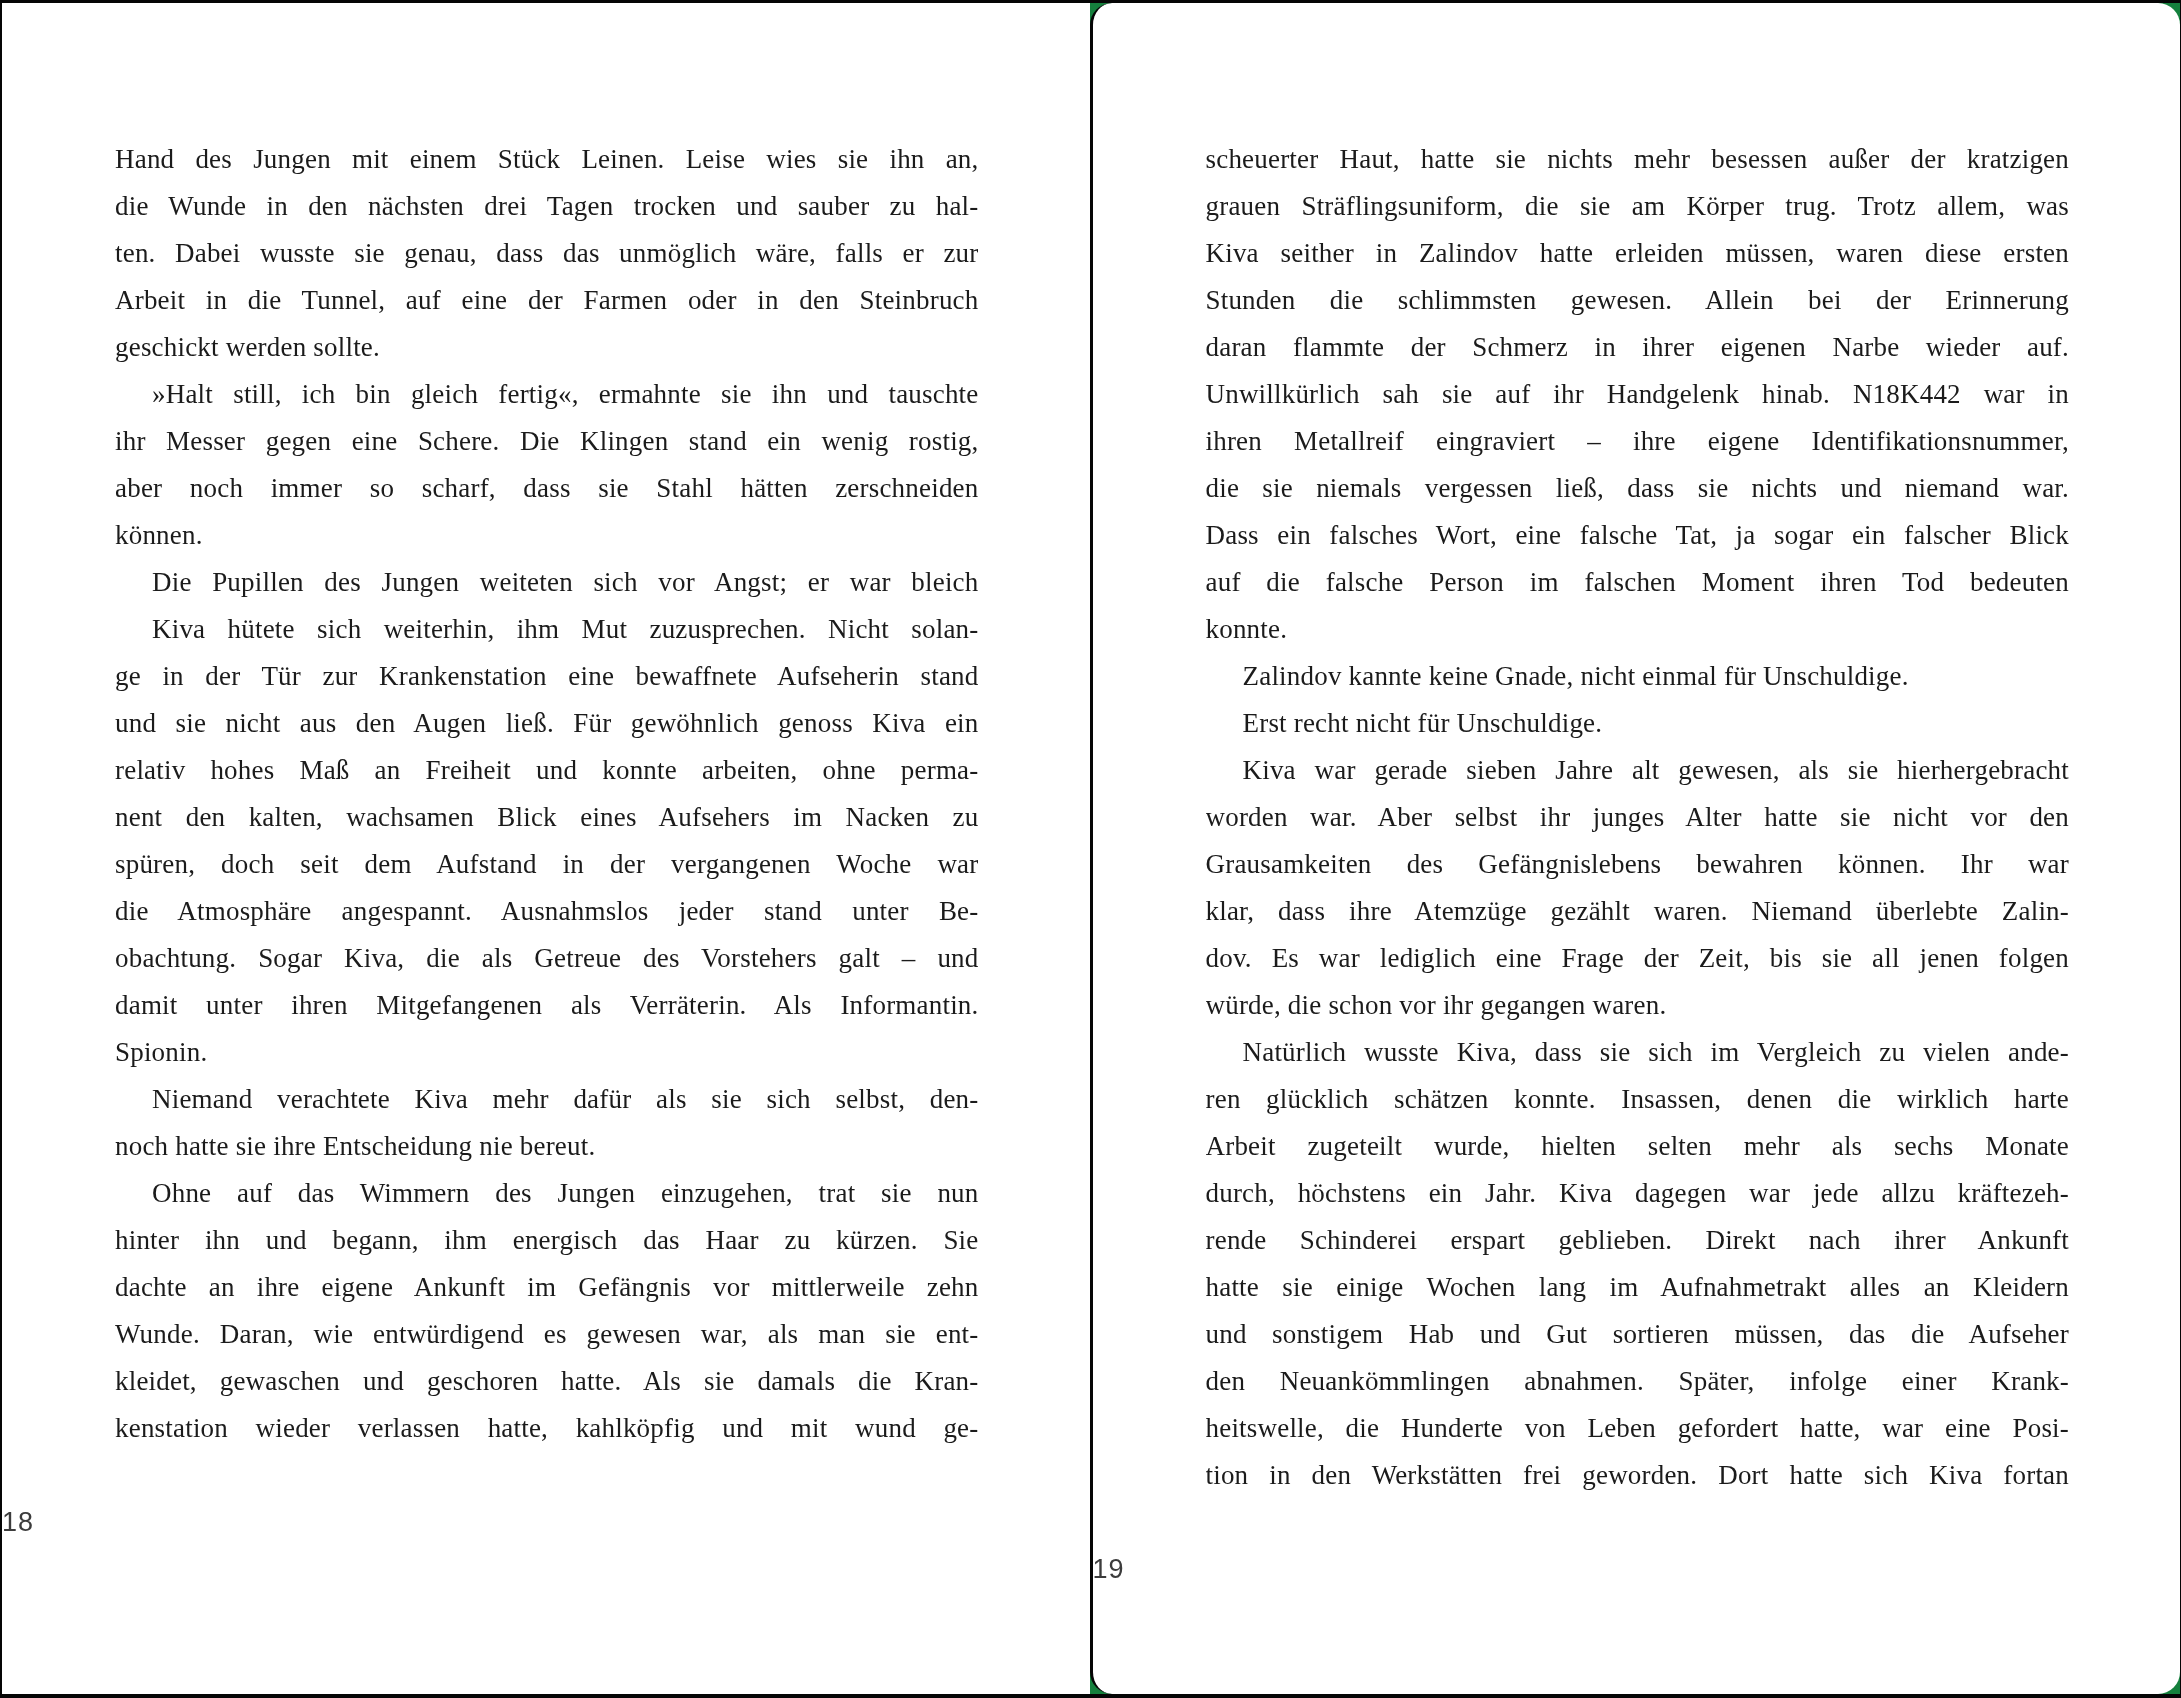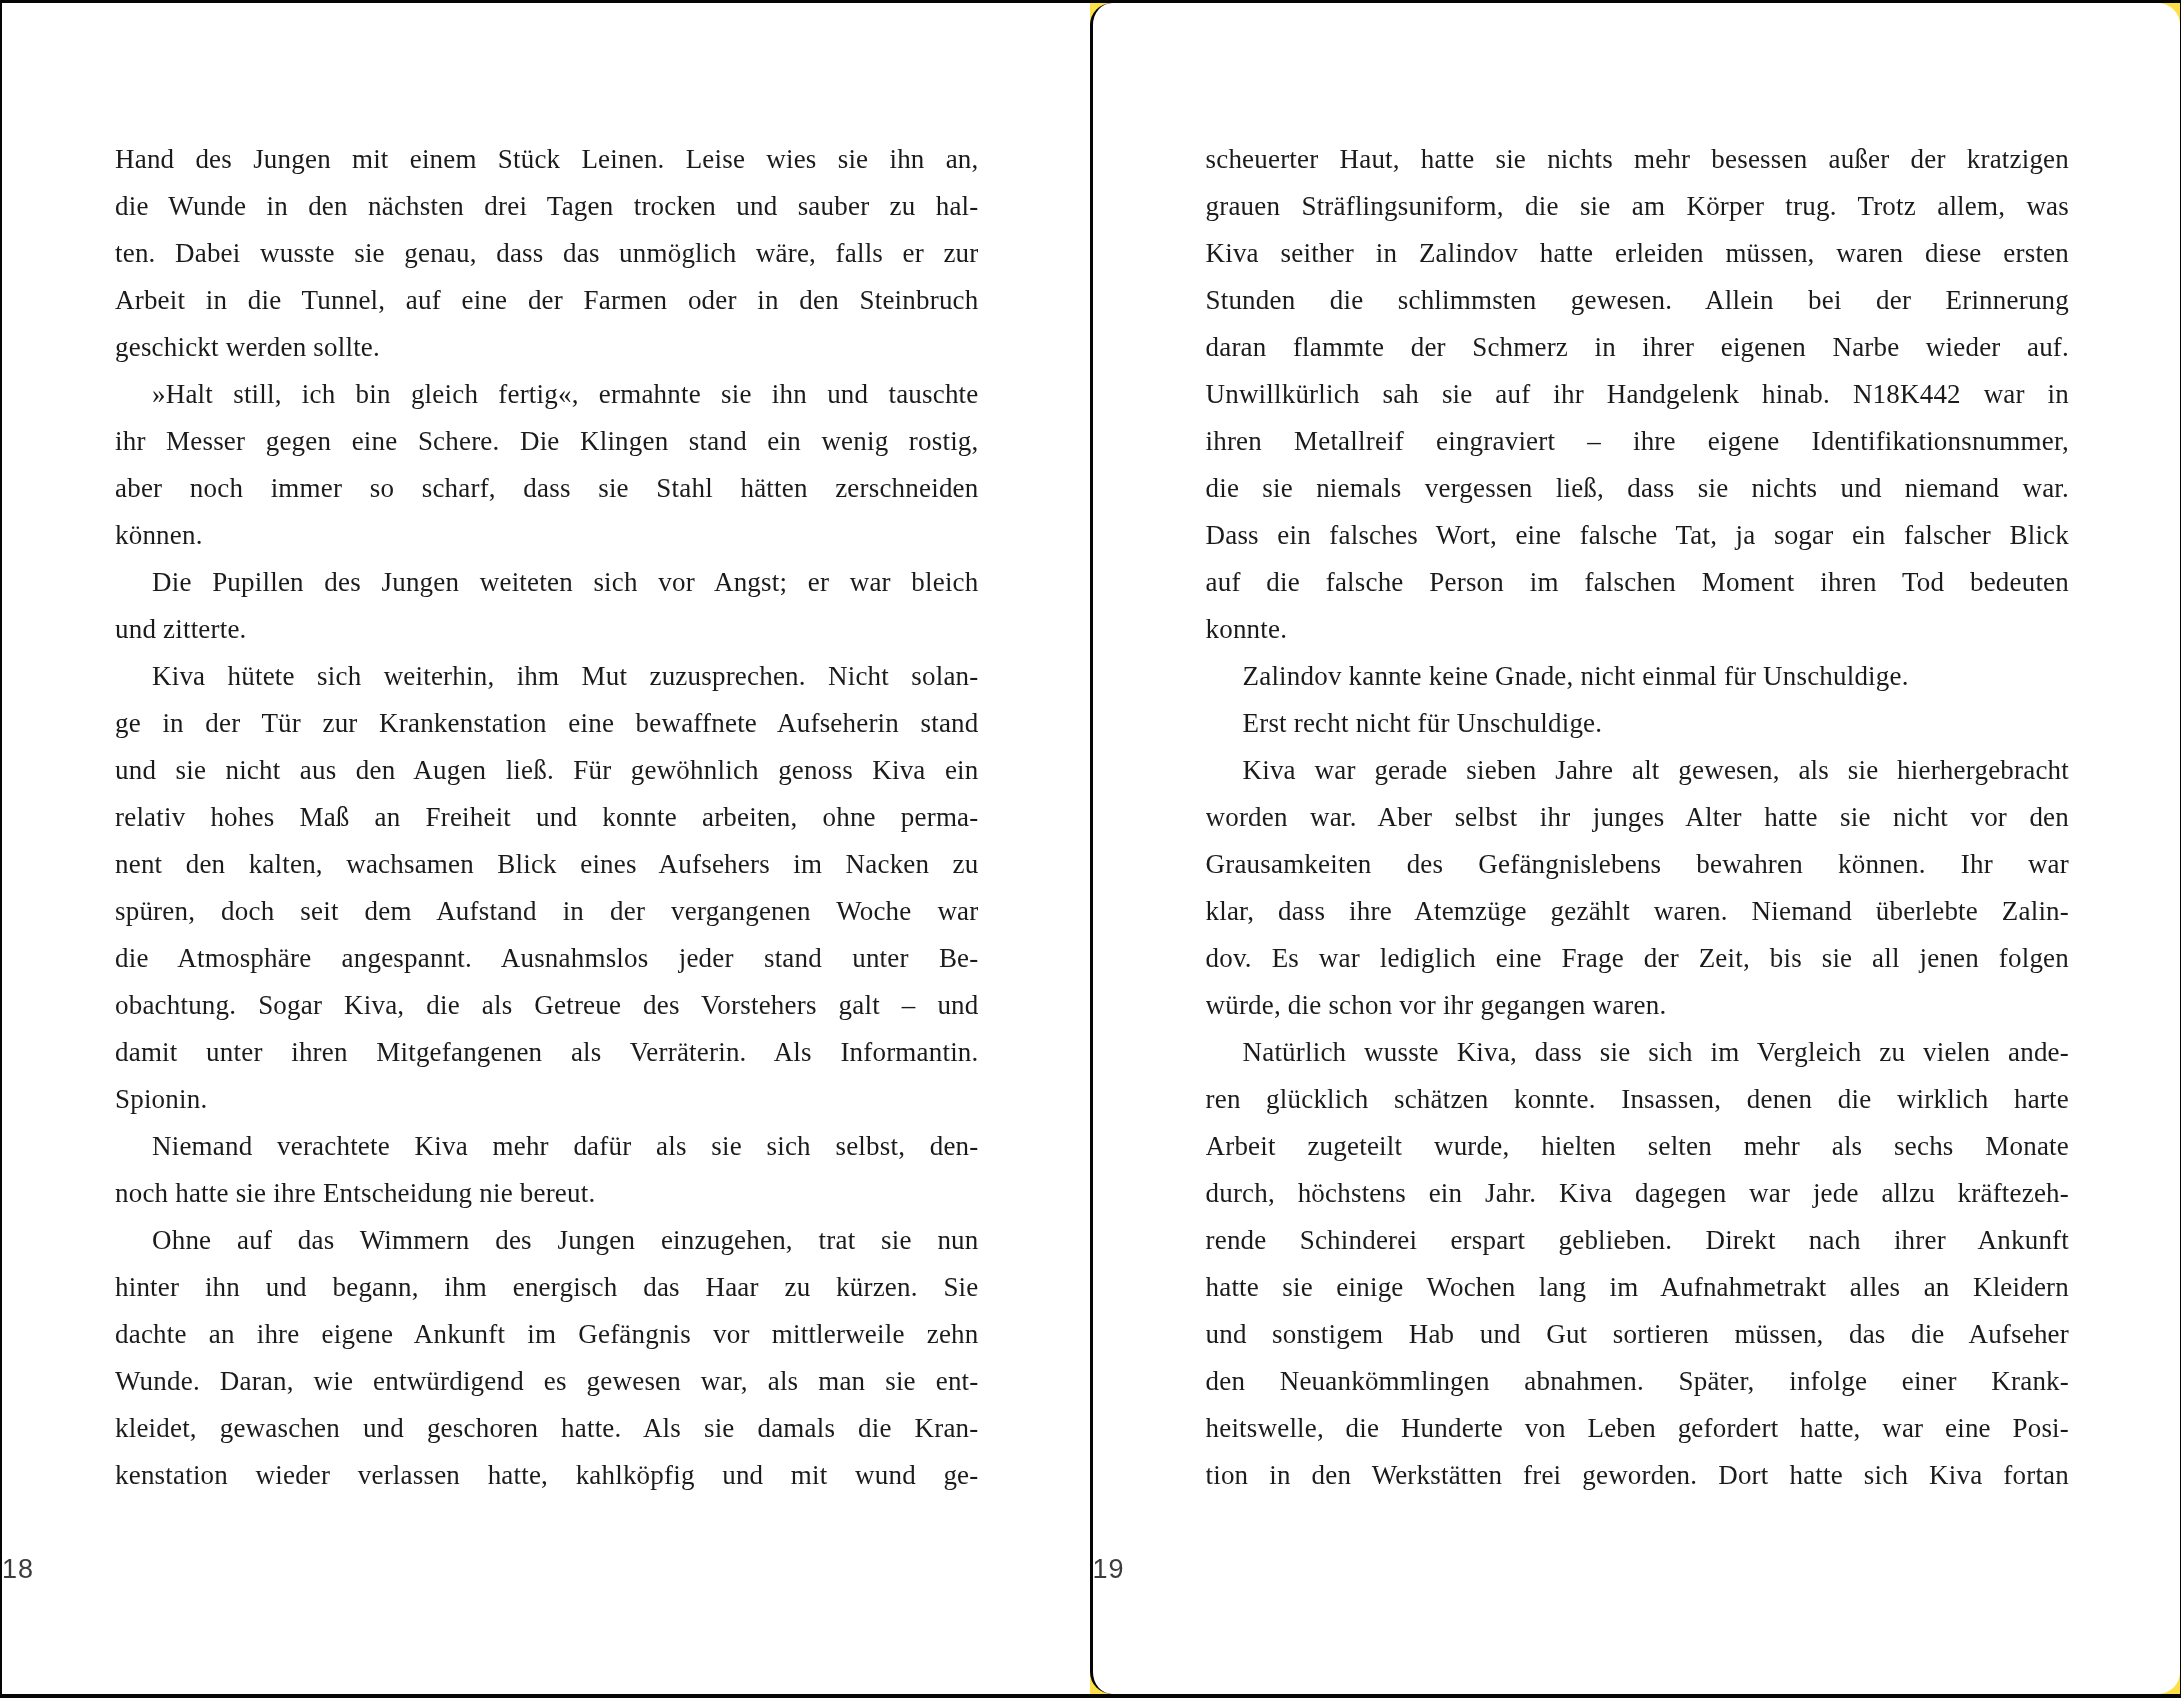--- a/index.html
+++ b/index.html
@@ -13,21 +13,21 @@
     position: relative;
     font-family: "Liberation Serif", "DejaVu Serif", serif;
   }
   .spread {
     position: absolute;
     inset: 0;
     box-sizing: border-box;
     border-style: solid;
     border-color: #050505;
     border-width: 3.6px 2.7px 4.5px 2.7px;
-    background: #fde047;
+    background: #15803d;
     display: flex;
   }
   .page {
     flex: 1 1 0;
     position: relative;
     box-sizing: border-box;
     background: #ffffff;
   }
   .page.right {
     border-left: 3.6px solid #050505;
@@ -71,21 +71,20 @@
         <div class="line">Hand des Jungen mit einem Stück Leinen. Leise wies sie ihn an,</div>
         <div class="line">die Wunde in den nächsten drei Tagen trocken und sauber zu hal-</div>
         <div class="line">ten. Dabei wusste sie genau, dass das unmöglich wäre, falls er zur</div>
         <div class="line">Arbeit in die Tunnel, auf eine der Farmen oder in den Steinbruch</div>
         <div class="line end">geschickt werden sollte.</div>
         <div class="line ind">»Halt still, ich bin gleich fertig«, ermahnte sie ihn und tauschte</div>
         <div class="line">ihr Messer gegen eine Schere. Die Klingen stand ein wenig rostig,</div>
         <div class="line">aber noch immer so scharf, dass sie Stahl hätten zerschneiden</div>
         <div class="line end">können.</div>
         <div class="line ind">Die Pupillen des Jungen weiteten sich vor Angst; er war bleich</div>
-        <div class="line end">und zitterte.</div>
         <div class="line ind">Kiva hütete sich weiterhin, ihm Mut zuzusprechen. Nicht solan-</div>
         <div class="line">ge in der Tür zur Krankenstation eine bewaffnete Aufseherin stand</div>
         <div class="line">und sie nicht aus den Augen ließ. Für gewöhnlich genoss Kiva ein</div>
         <div class="line">relativ hohes Maß an Freiheit und konnte arbeiten, ohne perma-</div>
         <div class="line">nent den kalten, wachsamen Blick eines Aufsehers im Nacken zu</div>
         <div class="line">spüren, doch seit dem Aufstand in der vergangenen Woche war</div>
         <div class="line">die Atmosphäre angespannt. Ausnahmslos jeder stand unter Be-</div>
         <div class="line">obachtung. Sogar Kiva, die als Getreue des Vorstehers galt – und</div>
         <div class="line">damit unter ihren Mitgefangenen als Verräterin. Als Informantin.</div>
         <div class="line end">Spionin.</div>

